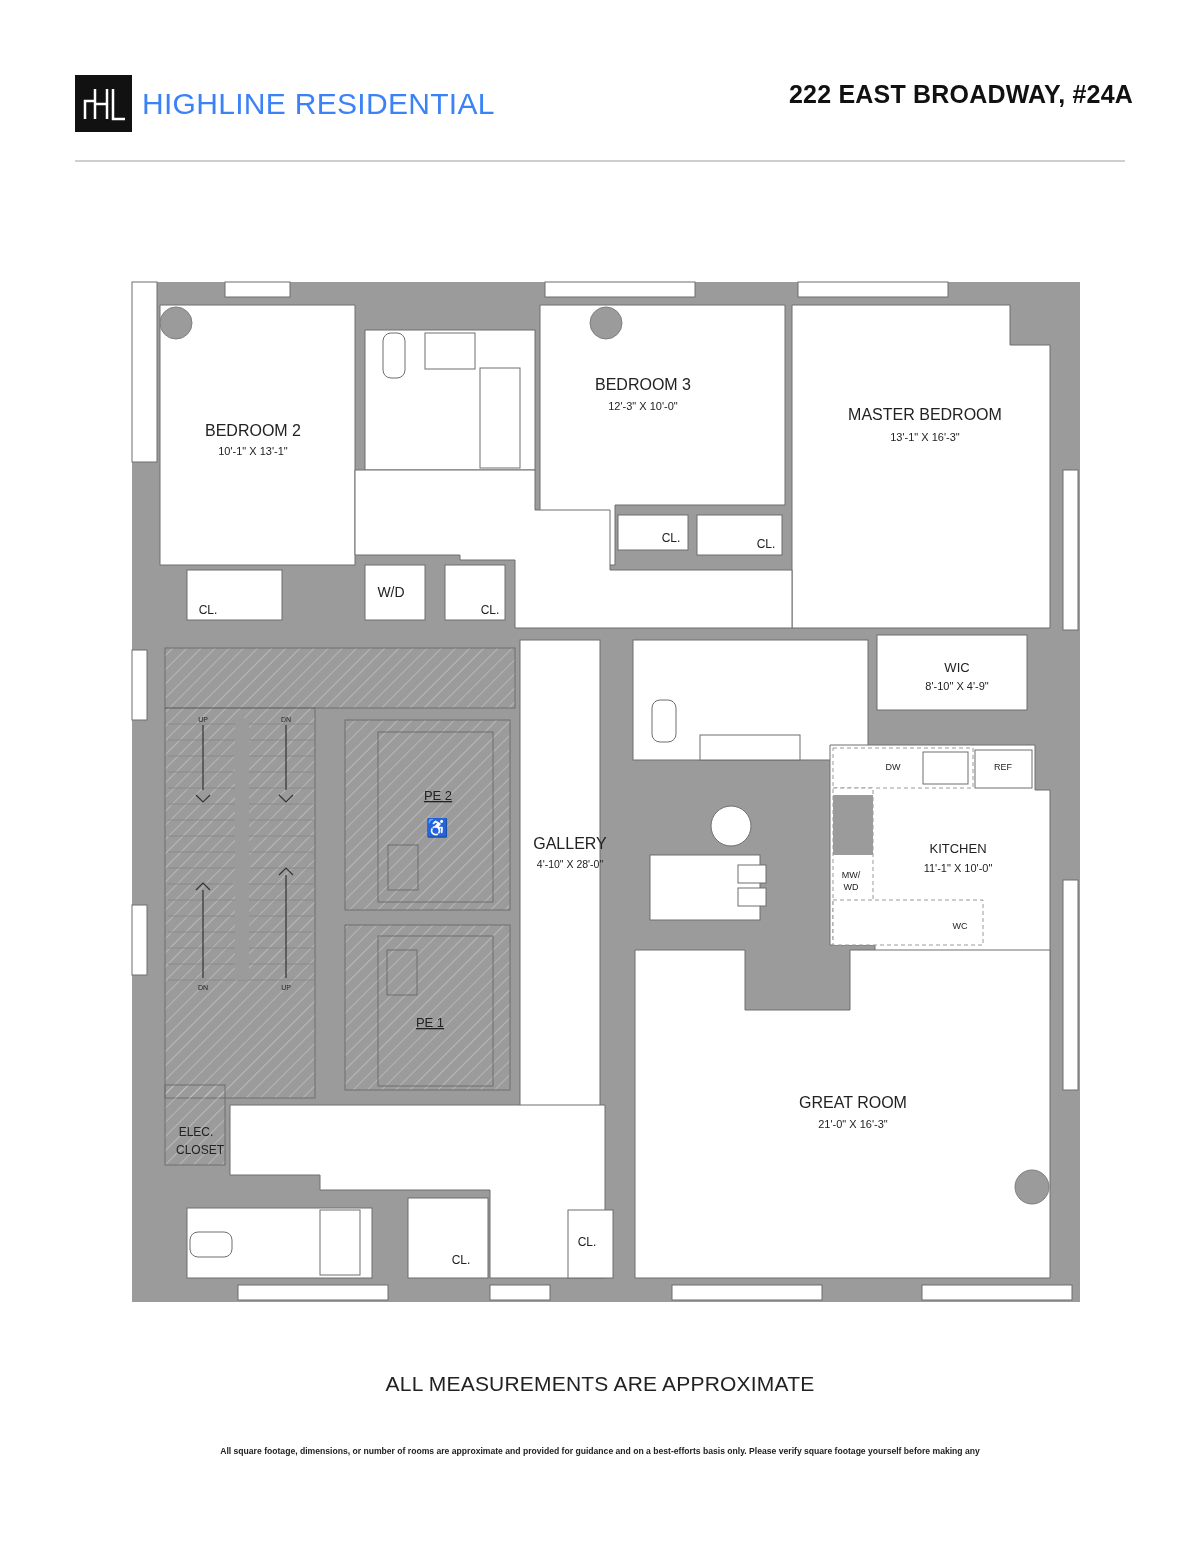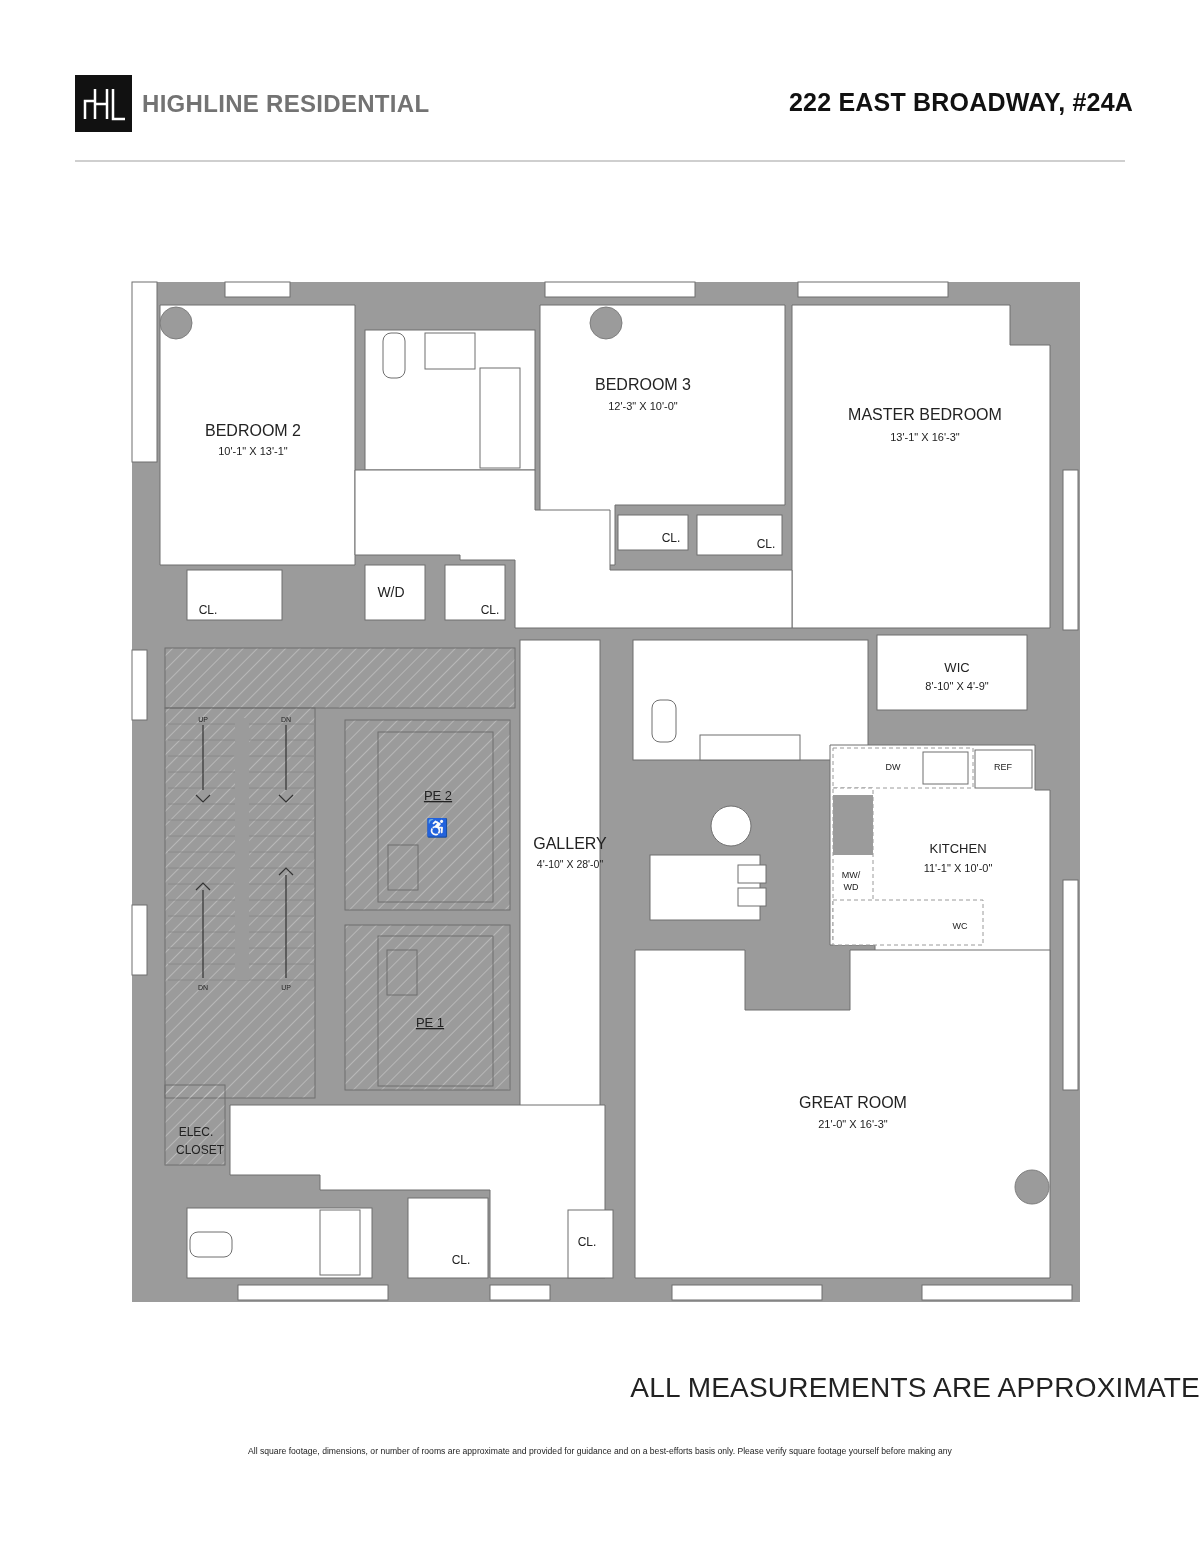--- a/index.html
+++ b/index.html
@@ -1,28 +1,28 @@
 <!DOCTYPE html>
 <html><head>
 <meta charset="utf-8">
 <style>
   html, body { margin: 0; padding: 0; background: #ffffff; }
   body { width: 1200px; height: 1552px; position: relative; font-family: "Liberation Sans", sans-serif; color: #1a1a1a; overflow: hidden; }
   .logo { position: absolute; left: 75px; top: 75px; display: flex; align-items: center; }
   .logo-box { width: 57px; height: 57px; background: #111; position: relative; }
   .logo-box svg { position: absolute; left: 0; top: 0; }
-  .logo-text { margin-left: 10px; font-size: 24px; font-weight: 700; letter-spacing: 0.3px; color: #737373; }
-  .addr { position: absolute; right: 67px; top: 88px; text-align: left; }
+  .logo-text { margin-left: 10px; font-size: 30px; font-weight: 400; letter-spacing: 0.3px; color: #3b82f6; }
+  .addr { position: absolute; right: 67px; top: 80px; text-align: left; }
   .addr-title { font-size: 25px; font-weight: 700; letter-spacing: 0.2px; color: #111; }
   .addr-sub { font-size: 23px; color: #222; margin-top: 2px; }
   .rule { position: absolute; left: 75px; right: 75px; top: 160px; height: 2px; background: #cfcfcf; }
   .plan { position: absolute; left: 0; top: 0; }
   .room-label { font-family: "Liberation Sans", sans-serif; fill: #222; }
-  .footer-title { position: absolute; left: 0; right: 0; top: 1372px; text-align: right; font-size: 28px; color: #222; letter-spacing: 0.2px; }
-  .footer-note { position: absolute; left: 100px; right: 100px; top: 1444px; text-align: center; font-size: 8.6px; line-height: 15px; color: #222; font-weight: 400; }
+  .footer-title { position: absolute; left: 0; right: 0; top: 1372px; text-align: center; font-size: 21px; color: #222; letter-spacing: 0.2px; }
+  .footer-note { position: absolute; left: 100px; right: 100px; top: 1444px; text-align: center; font-size: 8.6px; line-height: 15px; color: #222; font-weight: 700; }
 </style>
 </head>
 <body>
 
 <div class="logo">
   <div class="logo-box">
     <svg width="57" height="57" viewBox="0 0 57 57">
       <path d="M10 44 V26 H20 M20 14 V44 M20 29 H32 M32 14 V44 M38 14 V44 H50" stroke="#fff" stroke-width="2.5" fill="none"></path>
     </svg>
   </div>

